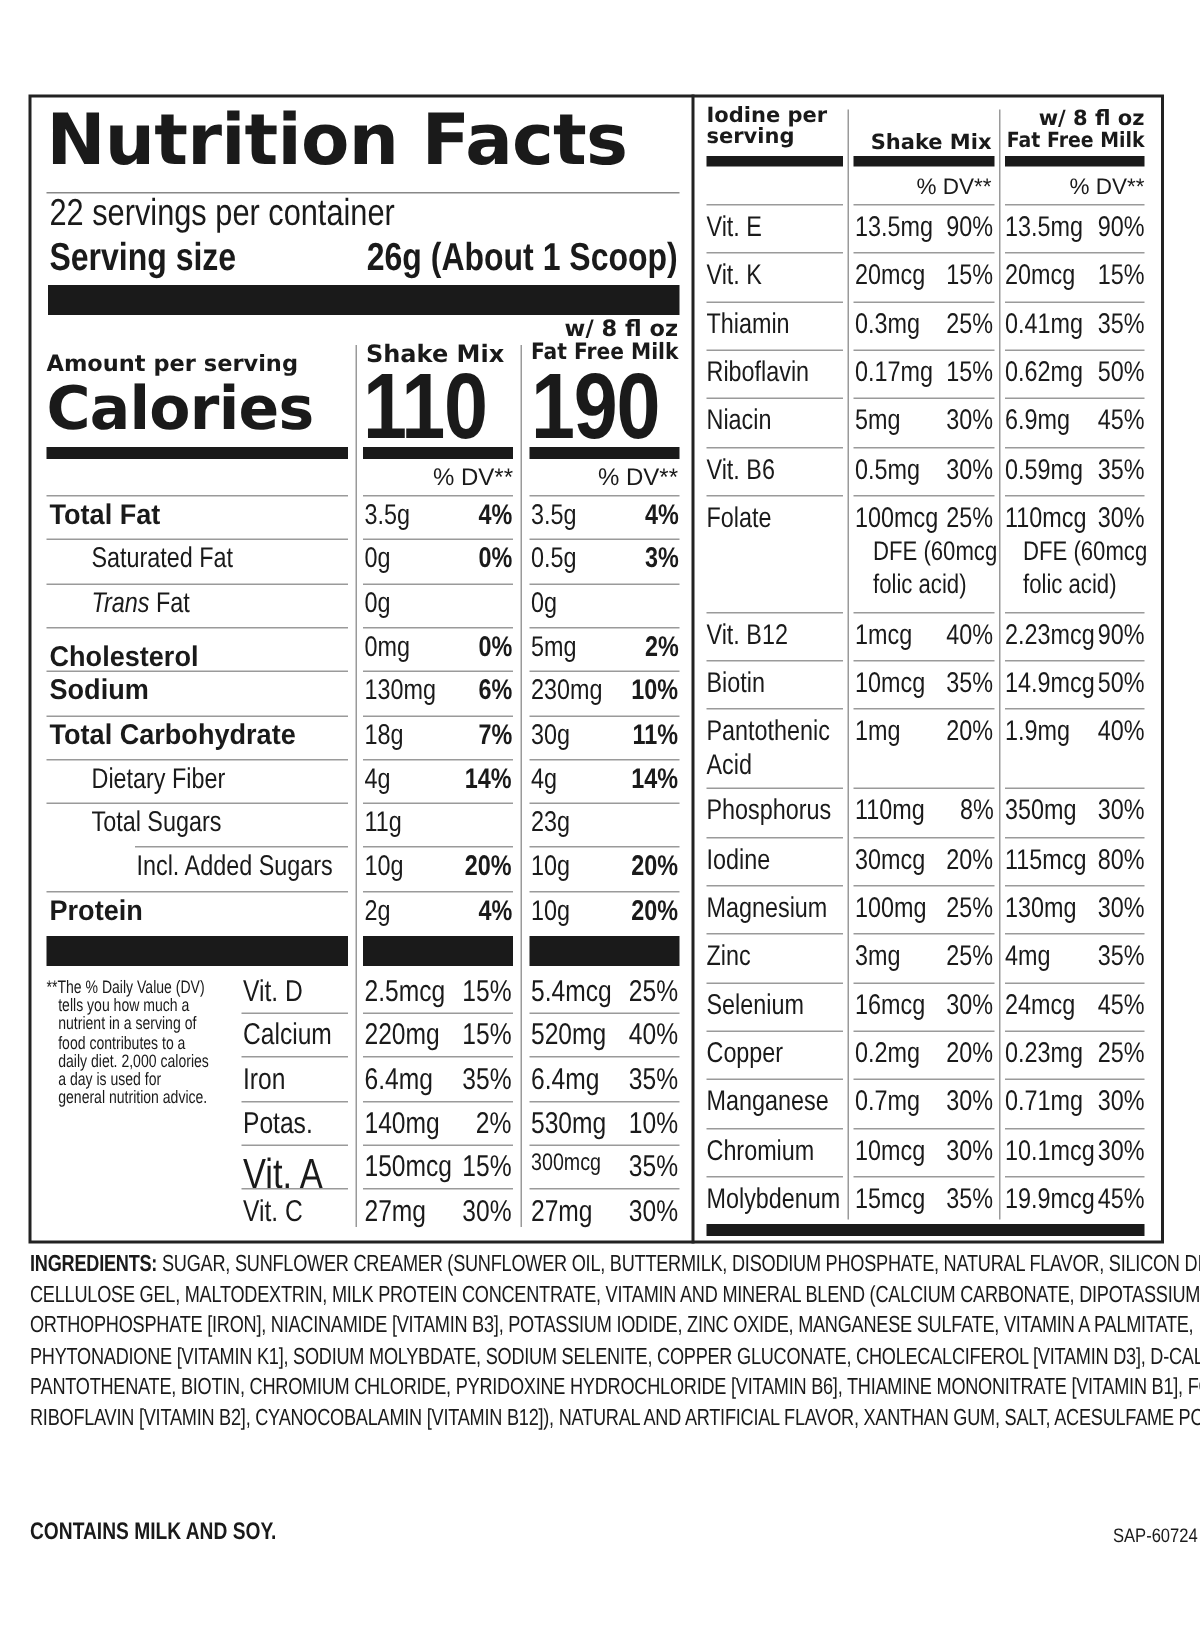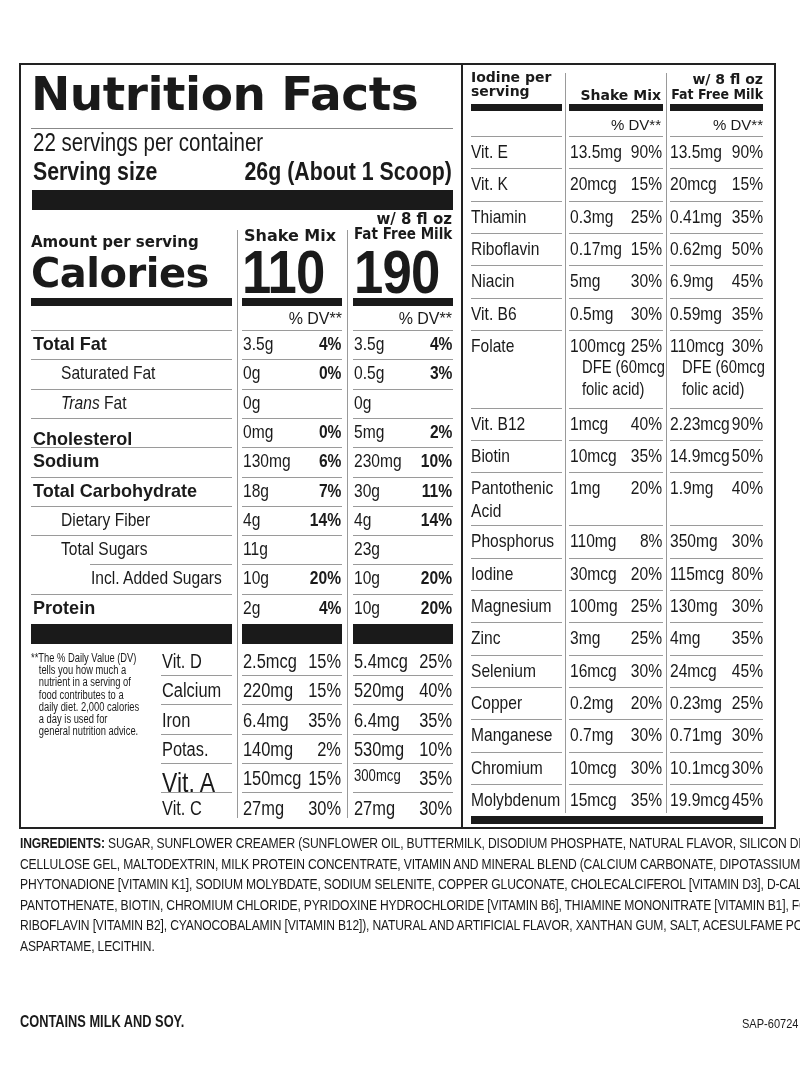--- a/index.html
+++ b/index.html
@@ -381,19 +381,19 @@
     <div class="abs" style="right:138px;top:788.7999999999997px;font-size:19px;"><span class="narrowR">35%</span></div>
     <div class="abs" style="left:670px;top:788.7999999999997px;font-size:19px;text-align:center;"><span class="narrow">19.9mcg</span></div>
     <div class="abs" style="right:37px;top:788.7999999999997px;font-size:19px;"><span class="narrowR">45%</span></div>
   </div>
 
 <div class="thick" style="left:471px;top:816px;width:292px;height:8px;"></div>
 
 <div id="ingredients" class="ing" style="top:833px;">
     <p><span class="ing-line"><b>INGREDIENTS:</b><span> SUGAR, SUNFLOWER CREAMER (SUNFLOWER OIL, BUTTERMILK, DISODIUM PHOSPHATE, NATURAL FLAVOR, SILICON DIOXIDE),</span></span></p>
     <p><span class="ing-line"><span>CELLULOSE GEL, MALTODEXTRIN, MILK PROTEIN CONCENTRATE, VITAMIN AND MINERAL BLEND (CALCIUM CARBONATE, DIPOTASSIUM PHOSPHATE,</span></span></p>
+    <p><span class="ing-line"><span>ORTHOPHOSPHATE [IRON], NIACINAMIDE [VITAMIN B3], POTASSIUM IODIDE, ZINC OXIDE, MANGANESE SULFATE, VITAMIN A PALMITATE,</span></span></p>
     <p><span class="ing-line"><span>PHYTONADIONE [VITAMIN K1], SODIUM MOLYBDATE, SODIUM SELENITE, COPPER GLUCONATE, CHOLECALCIFEROL [VITAMIN D3], D-CALCIUM</span></span></p>
     <p><span class="ing-line"><span>PANTOTHENATE, BIOTIN, CHROMIUM CHLORIDE, PYRIDOXINE HYDROCHLORIDE [VITAMIN B6], THIAMINE MONONITRATE [VITAMIN B1], FOLIC ACID,</span></span></p>
     <p><span class="ing-line"><span>RIBOFLAVIN [VITAMIN B2], CYANOCOBALAMIN [VITAMIN B12]), NATURAL AND ARTIFICIAL FLAVOR, XANTHAN GUM, SALT, ACESULFAME POTASSIUM,</span></span></p>
-    <p><span class="ing-line"><span>ASPARTAME, LECITHIN.</span></span></p>
   </div>
 <div class="abs bold" style="left:20px;top:1013px;font-size:16px;"><span class="narrow" style="transform:scaleX(0.8)">CONTAINS MILK AND SOY.</span></div>
 <div class="abs" style="right:2px;top:1016px;font-size:13px;"><span class="narrowR" style="transform:scaleX(0.85)">SAP-60724</span></div>
 
 </body></html>

